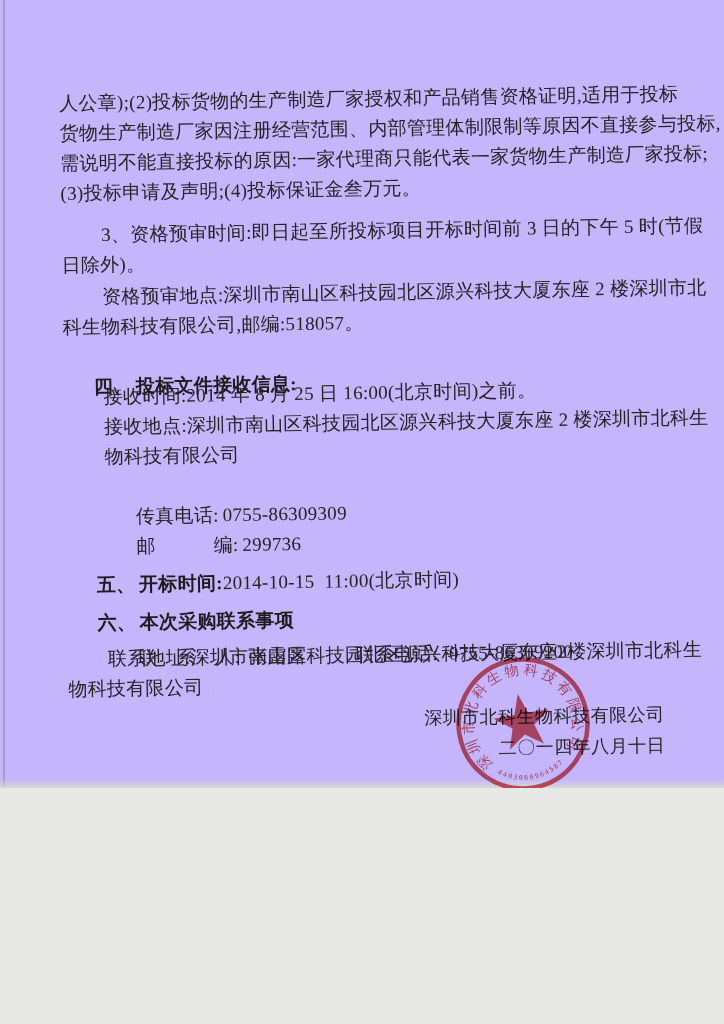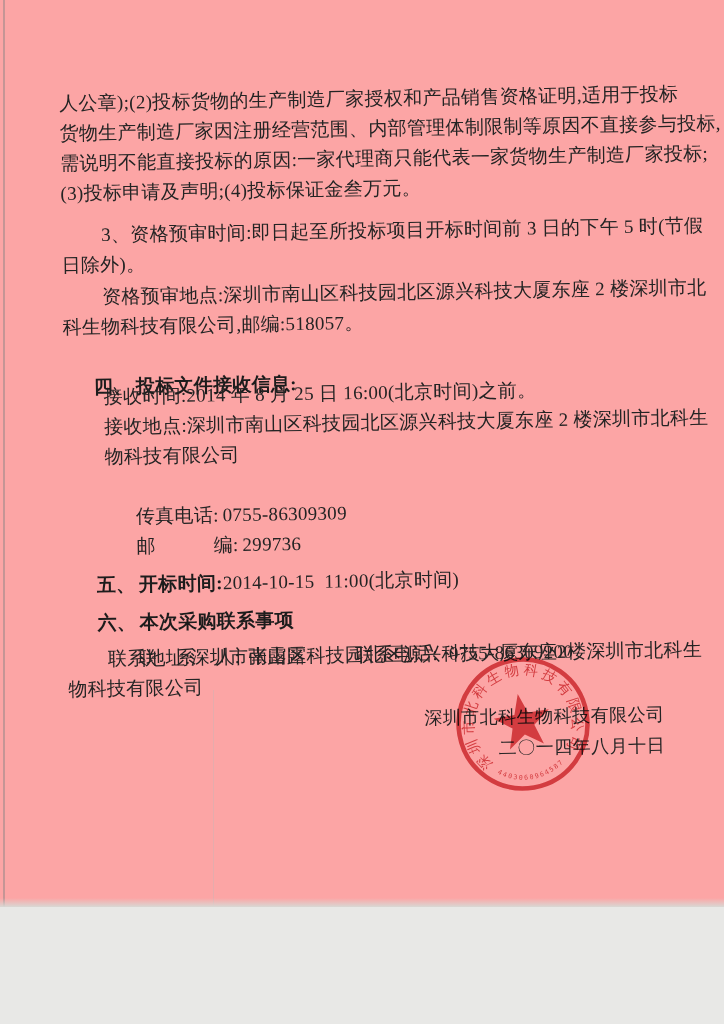--- a/index.html
+++ b/index.html
@@ -1,19 +1,19 @@
 <!DOCTYPE html>
 <html><head>
 <meta charset="utf-8">
 <style>
   html,body{margin:0;padding:0;background:#e8e8e6;}
   .page{
     position:relative;
-    width:724px;height:907px;
-    background:#fca5a5;
+    width:724px;height:788px;
+    background:#c4b5fd;
     overflow:hidden;
     font-family:"Liberation Serif","DejaVu Serif",serif;
     color:#242424;
   }
   
   .artifact-left{position:absolute;left:3px;top:0;bottom:0;width:2px;background:rgba(130,130,130,.45);}
   .artifact-crease{position:absolute;left:213px;top:690px;bottom:0;width:1px;background:rgba(185,185,185,.35);}
   .artifact-bottom{position:absolute;left:0;right:0;bottom:0;height:9px;background:linear-gradient(to bottom,rgba(220,220,216,0),#d8d8d4);}
   
   .content{

